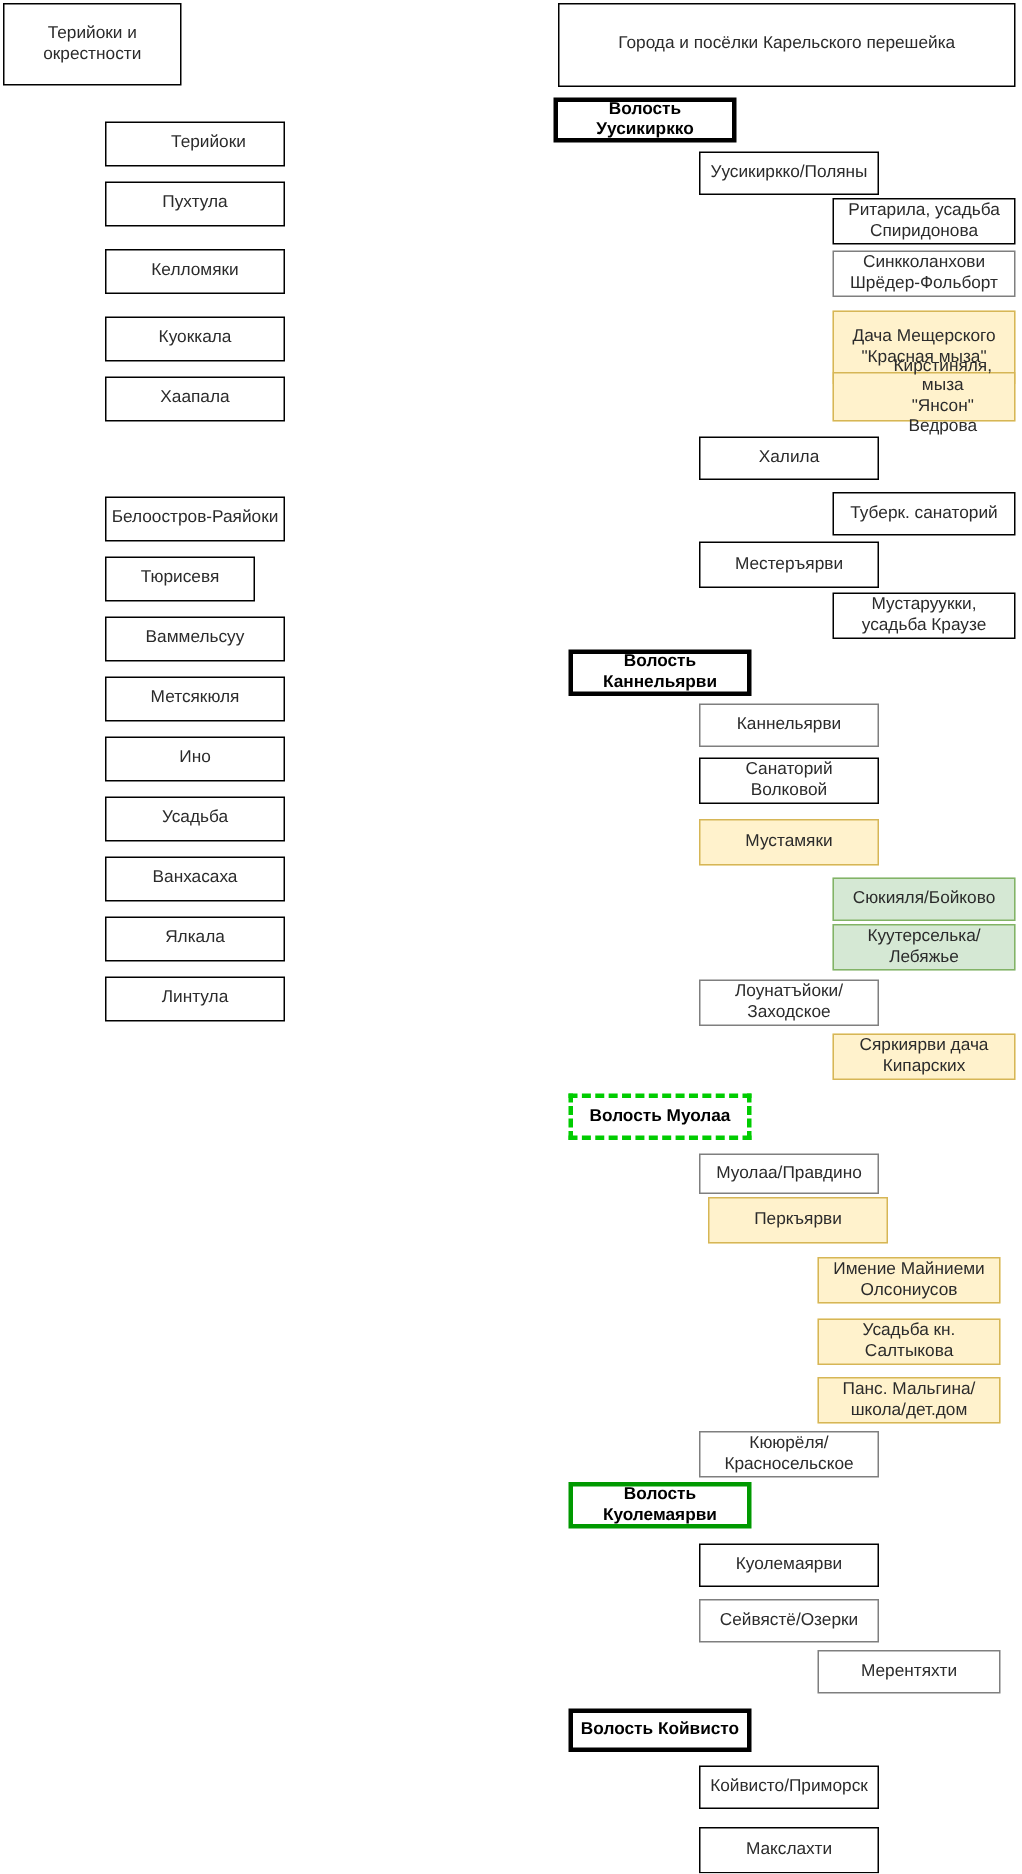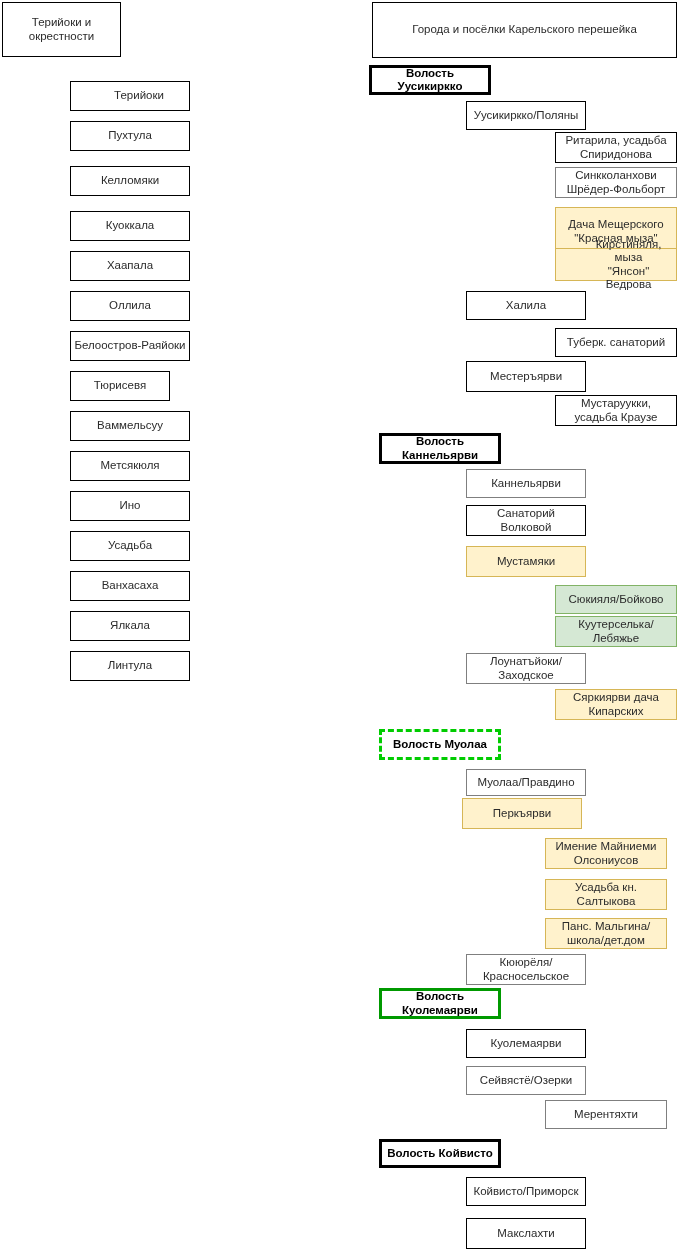--- a/index.html
+++ b/index.html
@@ -51,21 +51,20 @@
   <div id="right-root-holder"></div>
   <div id="right-items-holder"></div>
 
 <div class="node v-black" style="left: 2px; top: 2px; width: 119px; height: 55px;">Терийоки и
 окрестности</div>
     <div class="node v-black" style="left: 70px; top: 81px; width: 120px; height: 30px; padding-left: 21px;">Терийоки</div>
     <div class="node v-black" style="left: 70px; top: 121px; width: 120px; height: 30px;">Пухтула</div>
     <div class="node v-black" style="left: 70px; top: 166px; width: 120px; height: 30px;">Келломяки</div>
     <div class="node v-black" style="left: 70px; top: 211px; width: 120px; height: 30px;">Куоккала</div>
     <div class="node v-black" style="left: 70px; top: 251px; width: 120px; height: 30px;">Хаапала</div>
-    <div class="node v-black" style="left: 70px; top: 291px; width: 120px; height: 30px;">Оллила</div>
     <div class="node v-black" style="left: 70px; top: 331px; width: 120px; height: 30px;">Белоостров-Раяйоки</div>
     <div class="node v-black" style="left: 70px; top: 371px; width: 100px; height: 30px;">Тюрисевя</div>
     <div class="node v-black" style="left: 70px; top: 411px; width: 120px; height: 30px;">Ваммельсуу</div>
     <div class="node v-black" style="left: 70px; top: 451px; width: 120px; height: 30px;">Метсякюля</div>
     <div class="node v-black" style="left: 70px; top: 491px; width: 120px; height: 30px;">Ино</div>
     <div class="node v-black" style="left: 70px; top: 531px; width: 120px; height: 30px;">Усадьба</div>
     <div class="node v-black" style="left: 70px; top: 571px; width: 120px; height: 30px;">Ванхасаха</div>
     <div class="node v-black" style="left: 70px; top: 611px; width: 120px; height: 30px;">Ялкала</div>
     <div class="node v-black" style="left: 70px; top: 651px; width: 120px; height: 30px;">Линтула</div>
     <div class="node v-black" style="left: 372px; top: 2px; width: 305px; height: 56px;">Города и посёлки Карельского перешейка</div>
@@ -93,21 +92,21 @@
     <div class="node v-yellow" style="left: 466px; top: 546px; width: 120px; height: 31px;">Мустамяки</div>
     <div class="node v-green" style="left: 555px; top: 585px; width: 122px; height: 29px;">Сюкияля/Бойково</div>
     <div class="node v-green" style="left: 555px; top: 616px; width: 122px; height: 31px;">Куутерселька/
 Лебяжье</div>
     <div class="node v-gray" style="left: 466px; top: 653px; width: 120px; height: 31px;">Лоунатъйоки/
 Заходское</div>
     <div class="node v-yellow" style="left: 555px; top: 689px; width: 122px; height: 31px;">Сяркиярви дача
 Кипарских</div>
     <div class="node v-dash-green" style="left: 379px; top: 729px; width: 122px; height: 31px;">Волость Муолаа</div>
     <div class="node v-gray" style="left: 466px; top: 769px; width: 120px; height: 27px;">Муолаа/Правдино</div>
-    <div class="node v-yellow" style="left: 462px; top: 798px; width: 120px; height: 31px;">Перкъярви</div>
+    <div class="node v-yellow" style="left: 472px; top: 798px; width: 120px; height: 31px;">Перкъярви</div>
     <div class="node v-yellow" style="left: 545px; top: 838px; width: 122px; height: 31px;">Имение Майниеми
 Олсониусов</div>
     <div class="node v-yellow" style="left: 545px; top: 879px; width: 122px; height: 31px;">Усадьба кн.
 Салтыкова</div>
     <div class="node v-yellow" style="left: 545px; top: 918px; width: 122px; height: 31px;">Панс. Мальгина/
 школа/дет.дом</div>
     <div class="node v-gray" style="left: 466px; top: 954px; width: 120px; height: 31px;">Кюю­рёля/
 Красносельское</div>
     <div class="node v-heavy-green" style="left: 379px; top: 988px; width: 122px; height: 31px;">Волость
 Куолемаярви</div>

